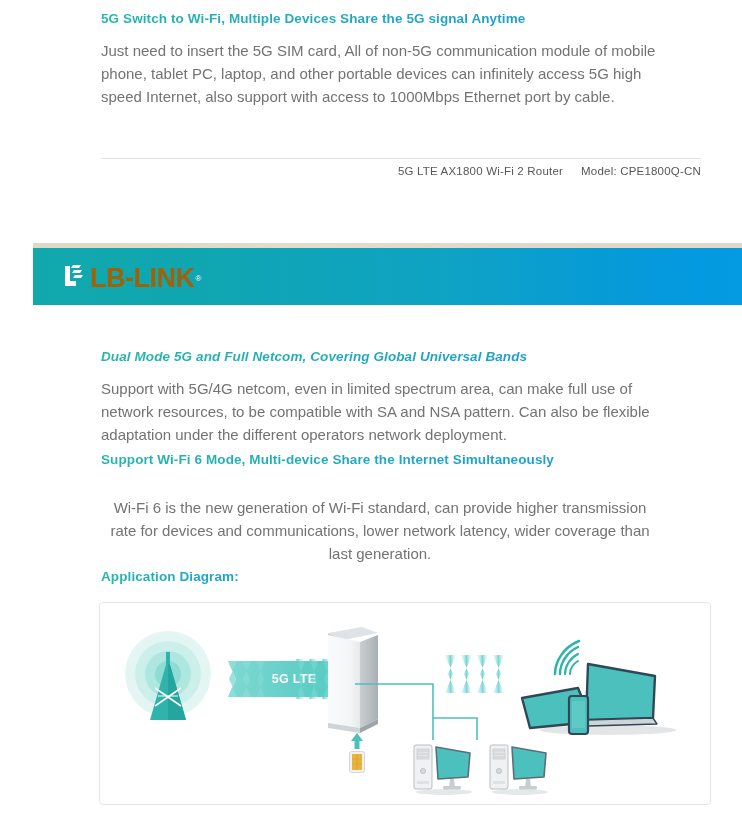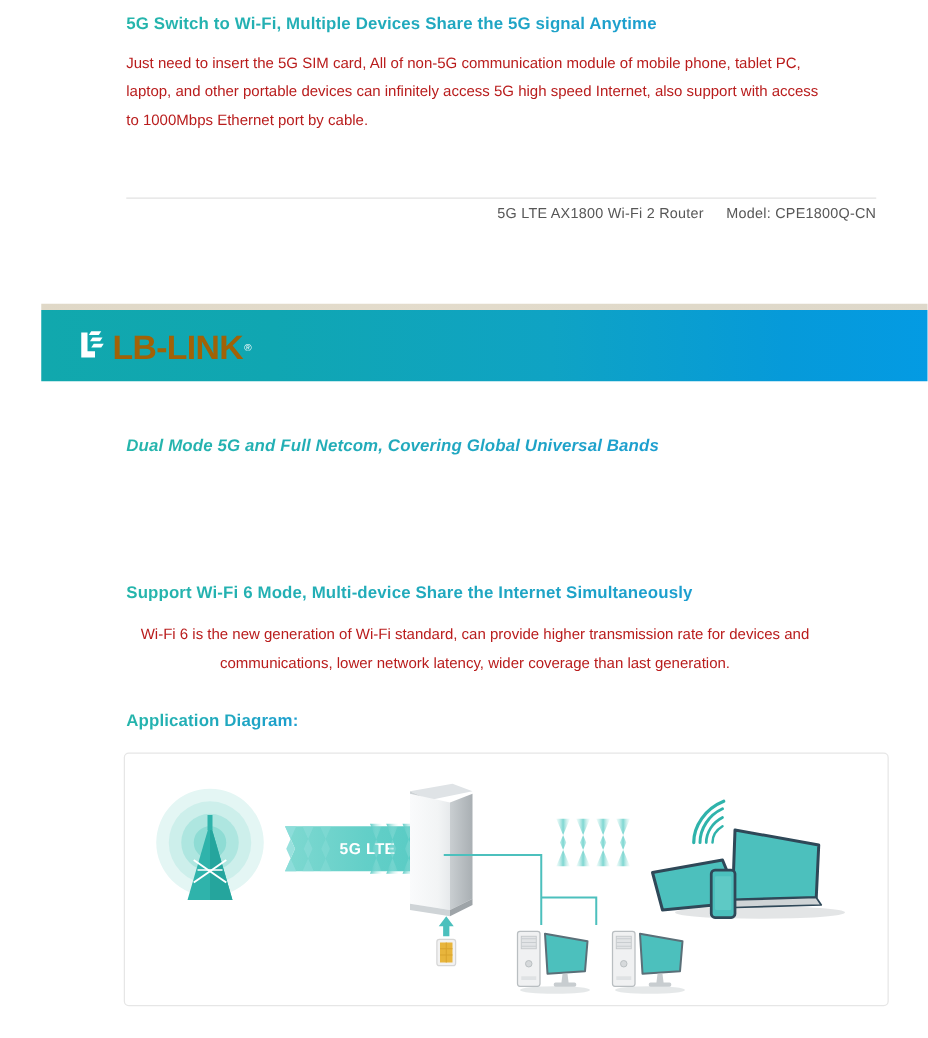--- a/index.html
+++ b/index.html
@@ -21,23 +21,23 @@
     letter-spacing:.1px;
     background-image:linear-gradient(90deg,#25b5ab 0%,#22aeb6 35%,#1fa5c4 70%,#1c9ed0 100%);
     -webkit-background-clip:text;
     background-clip:text;
     color:transparent;
     -webkit-text-fill-color:transparent;
     white-space:nowrap;
   }
 
   .body-text{
-    font-size:12px;
+    font-size:15px;
     line-height:23px;
-    color:#b91c1c;
+    color:#737373;
     max-width:558px;
   }
 
   
   #block1{position:absolute;left:0;top:0;width:742px;}
   #block1 .heading{position:absolute;left:68px;top:11px;}
   #block1 .body-text{position:absolute;left:68px;top:39px;}
 
   .hr{
     position:absolute;left:68px;top:158px;width:600px;height:1px;
@@ -73,21 +73,21 @@
     font-family:"Liberation Sans", sans-serif;
   }
   .logo-reg{
     font-size:8px;color:#ffffff;vertical-align:super;
     margin-left:1px;font-weight:normal;
   }
 
   
   #h-dual{position:absolute;left:68px;top:349px;font-style:italic;}
   #p-dual{position:absolute;left:68px;top:377px;}
-  #h-wifi6{position:absolute;left:68px;top:466px;}
+  #h-wifi6{position:absolute;left:68px;top:452px;}
   #p-wifi6{position:absolute;left:68px;top:496px;text-align:center;}
   #h-appdiag{position:absolute;left:68px;top:569px;text-align:right;}
 
   
   .diagram-box{
     position:absolute;left:66px;top:602px;
     width:610px;height:201px;
     border:1px solid #e6e6e6;
     border-radius:4px;
     background:#ffffff;
@@ -162,20 +162,21 @@
         <path d="M10 1 L18 1 L16 4 L8 4 Z" fill="#ffffff"></path>
         <path d="M11 6 L19 6 L17 9 L9 9 Z" fill="#ffffff"></path>
         <path d="M12 11 L20 11 L18 14 L10 14 Z" fill="#ffffff"></path>
       </svg>
     </span>
     <span class="logo-text">LB-LINK</span>
     <span class="logo-reg">®</span>
   </div>
 
   <div id="h-dual" class="heading">Dual Mode 5G and Full Netcom, Covering Global Universal Bands</div>
+  <div id="p-dual" class="body-text">Support with 5G/4G netcom, even in limited spectrum area, can make full use of network resources, to be compatible with SA and NSA pattern. Can also be flexible adaptation under the different operators network deployment.</div>
 
   <div id="h-wifi6" class="heading">Support Wi-Fi 6 Mode, Multi-device Share the Internet Simultaneously</div>
   <div id="p-wifi6" class="body-text">Wi-Fi 6 is the new generation of Wi-Fi standard, can provide higher transmission rate for devices and communications, lower network latency, wider coverage than last generation.</div>
 
   <div id="h-appdiag" class="heading">Application Diagram:</div>
 
   <div class="diagram-box">
     <div class="diagram-inner">
 
       <div class="ring r1"></div>

